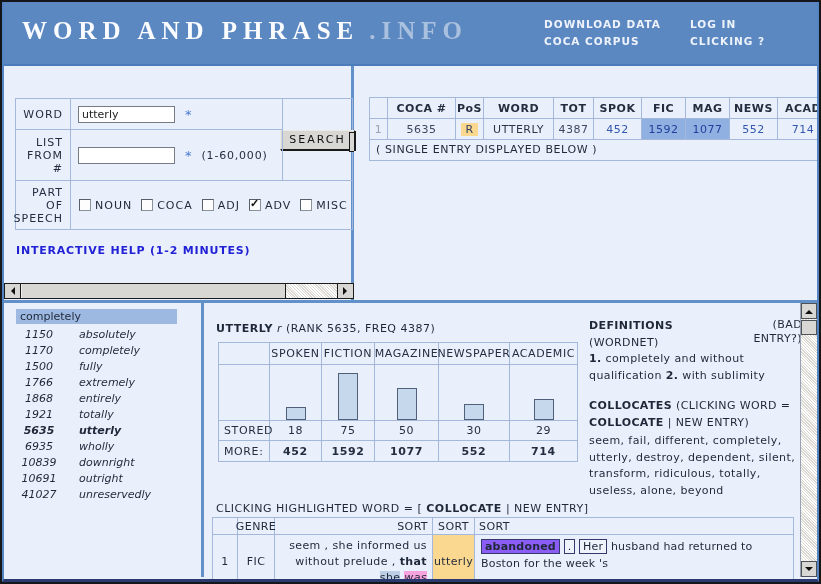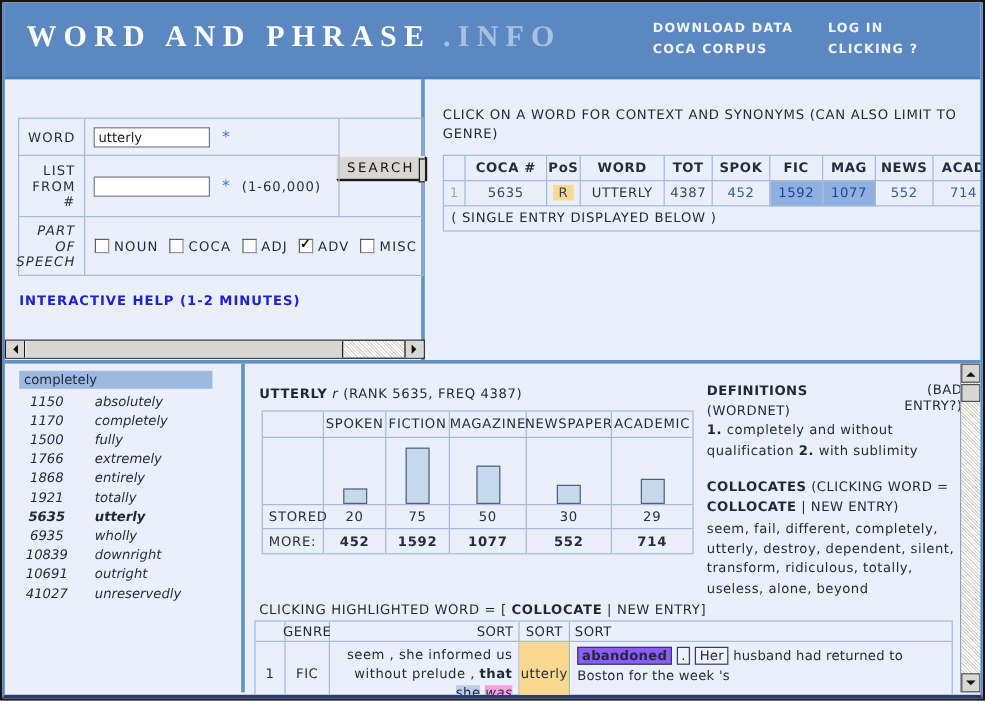--- a/index.html
+++ b/index.html
@@ -132,21 +132,21 @@
         </div>
         <div class="fc cell-btn no-r">
           <button class="btn3d">SEARCH</button>
         </div>
         <div class="fc flabel" style="grid-column:1;grid-row:2;">LIST FROM #</div>
         <div class="fc fin" style="grid-column:2;grid-row:2;">
           <input class="tinput" type="text" value="" style="">
           <span class="ast">*</span>
           <span class="range-hint">(1-60,000)</span>
         </div>
-        <div class="fc flabel no-b" style="grid-column:1;grid-row:3;font-style:italic;">PART OF SPEECH</div>
+        <div class="fc flabel no-b" style="grid-column:1;grid-row:3;">PART OF SPEECH</div>
         <div class="fc cbrow no-b no-r" style="grid-column:2/4;grid-row:3;">
           <label class="cb">
                 <input type="checkbox" style="">
                 <span>NOUN</span>
               </label>
           <label class="cb">
                 <input type="checkbox" style="">
                 <span>COCA</span>
               </label>
           <label class="cb">
@@ -171,21 +171,20 @@
             </div>
         <div class="hthumb"></div>
         <div style="flex:1;"></div>
         <div class="sbtn r">
               <span class="tri right"></span>
             </div>
       </div>
     </div>
 
     <div class="result-panel">
-      <div class="res-heading">CLICK ON A WORD FOR CONTEXT AND SYNONYMS (CAN ALSO LIMIT TO GENRE)</div>
       <div class="rtable">
         <div class="rc rh"></div>
         <div class="rc rh">COCA #</div>
         <div class="rc rh">PoS</div>
         <div class="rc rh">WORD</div>
         <div class="rc rh">TOT</div>
         <div class="rc rh">SPOK</div>
         <div class="rc rh">FIC</div>
         <div class="rc rh">MAG</div>
         <div class="rc rh">NEWS</div>
@@ -287,21 +286,21 @@
               <div class="bar" style="height: 32px;"></div>
             </div>
         <div class="gc barcell">
               <div class="bar" style="height: 16px;"></div>
             </div>
         <div class="gc barcell no-r">
               <div class="bar" style="height: 21px;"></div>
             </div>
 
         <div class="gc lab">STORED</div>
-        <div class="gc">20</div>
+        <div class="gc">18</div>
         <div class="gc">75</div>
         <div class="gc">50</div>
         <div class="gc">30</div>
         <div class="gc no-r">29</div>
 
         <div class="gc lab no-b">MORE:</div>
         <div class="gc bold no-b">452</div>
         <div class="gc bold no-b">1592</div>
         <div class="gc bold no-b">1077</div>
         <div class="gc bold no-b">552</div>

